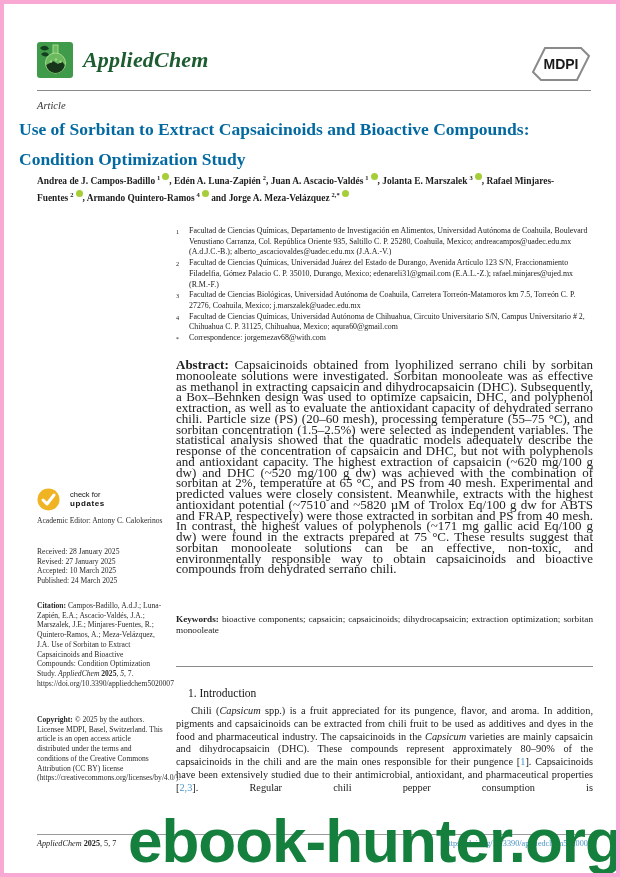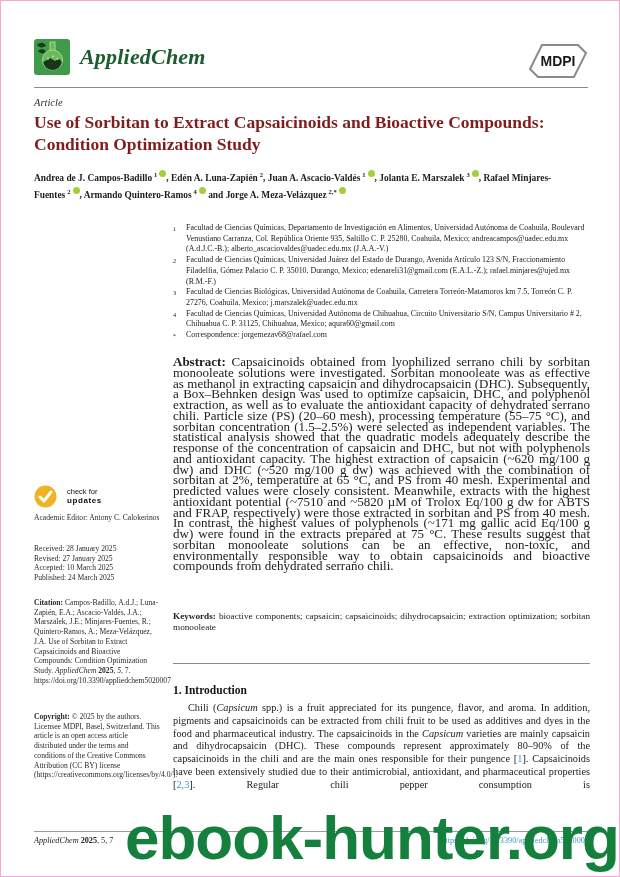--- a/index.html
+++ b/index.html
@@ -1,39 +1,39 @@
 <!DOCTYPE html>
 <html><head>
 <meta charset="utf-8">
 <style>
   html,body{margin:0;padding:0;background:#fff;}
   .page{position:relative;width:620px;height:877px;background:#ffffff;overflow:hidden;
-        font-family:"Liberation Serif",serif;color:#212121;border:1px solid #f9a8d4;box-sizing:border-box;}
+        font-family:"Liberation Serif",serif;color:#212121;border:4px solid #f9a8d4;box-sizing:border-box;}
 
   
   .brand{position:absolute;left:33px;top:38px;display:flex;align-items:center;gap:10px;}
   .brand-text{font-style:italic;font-weight:bold;font-size:22px;color:#1d5c30;letter-spacing:.2px;}
   .mdpi-logo{position:absolute;left:527px;top:42px;width:60px;height:36px;}
   .header-rule{position:absolute;left:33px;top:86px;width:554px;height:1px;background:#8a8a8a;}
   .article-type{position:absolute;left:33px;top:96px;font-style:italic;font-size:10.5px;color:#333;text-align:right;}
-  .title{position:absolute;left:33px;top:110px;width:548px;margin:0;font-size:17.5px;line-height:22px;font-weight:bold;color:#7f1d1d;}
+  .title{position:absolute;left:15px;top:110px;width:548px;margin:0;font-size:17.5px;line-height:30px;font-weight:bold;color:#0369a1;}
   .authors{position:absolute;left:33px;top:167px;width:552px;font-weight:bold;font-size:9.4px;line-height:13px;color:#1c1c1c;}
   .authors sup{font-size:6.5px;margin-left:2px;}
   .orcid{display:inline-block;width:7px;height:7px;border-radius:50%;background:#a6ce39;margin-left:2px;vertical-align:4px;}
 
   
   .rc{position:absolute;left:172px;width:417px;}
   .affiliations{top:222px;font-size:7.9px;line-height:10.7px;color:#222;}
   .aff-row{display:flex;}
   .aff-marker{flex:0 0 13px;font-size:6.2px;padding-top:1px;text-align:left;}
   .aff-text{flex:1;}
   .abstract{top:356px;font-size:13px;line-height:10.75px;text-align:justify;}
   .keywords{top:610px;font-size:9.2px;line-height:10.75px;text-align:justify;}
   .kw-rule{top:662px;height:1px;background:#8a8a8a;}
-  .intro-heading{top:683px;font-size:11.5px;font-weight:bold;color:#141414;}
+  .intro-heading{top:683px;font-size:11.5px;font-weight:normal;color:#141414;margin-left:12px;}
   .intro-par{top:701px;font-size:10.3px;line-height:12.75px;text-align:justify;text-align-last:justify;text-indent:15px;}
   .it{font-style:italic;}
   .cite-link{color:#4a94c8;}
 
   
   .sb{position:absolute;left:33px;width:127px;font-size:7.6px;line-height:9.7px;color:#2a2a2a;}
   .badge{top:484px;display:flex;align-items:center;gap:10px;cursor:pointer;}
   .badge-text{font-family:"Liberation Sans",sans-serif;font-size:7.5px;line-height:8.5px;color:#111;}
   .badge-text b{font-size:8px;letter-spacing:.6px;}
   .editor{top:512px;}
@@ -97,21 +97,21 @@
     <div class="aff-row">
         <span class="aff-marker">3</span>
         <span class="aff-text">Facultad de Ciencias Biológicas, Universidad Autónoma de Coahuila, Carretera Torreón-Matamoros km 7.5, Torreón C. P. 27276, Coahuila, Mexico; j.marszalek@uadec.edu.mx</span>
       </div>
     <div class="aff-row">
         <span class="aff-marker">4</span>
         <span class="aff-text">Facultad de Ciencias Químicas, Universidad Autónoma de Chihuahua, Circuito Universitario S/N, Campus Universitario # 2, Chihuahua C. P. 31125, Chihuahua, Mexico; aqura60@gmail.com</span>
       </div>
     <div class="aff-row">
         <span class="aff-marker">*</span>
-        <span class="aff-text">Correspondence: jorgemezav68@rafael.com</span>
+        <span class="aff-text">Correspondence: jorgemezav68@with.com</span>
       </div>
   </div>
 
   <div class="rc abstract"><b>Abstract:</b><span> Capsaicinoids obtained from lyophilized serrano chili by sorbitan monooleate solutions were investigated. Sorbitan monooleate was as effective as methanol in extracting capsaicin and dihydrocapsaicin (DHC). Subsequently, a Box–Behnken design was used to optimize capsaicin, DHC, and polyphenol extraction, as well as to evaluate the antioxidant capacity of dehydrated serrano chili. Particle size (PS) (20–60 mesh), processing temperature (55–75 °C), and sorbitan concentration (1.5–2.5%) were selected as independent variables. The statistical analysis showed that the quadratic models adequately describe the response of the concentration of capsaicin and DHC, but not with polyphenols and antioxidant capacity. The highest extraction of capsaicin (~620 mg/100 g dw) and DHC (~520 mg/100 g dw) was achieved with the combination of sorbitan at 2%, temperature at 65 °C, and PS from 40 mesh. Experimental and predicted values were closely consistent. Meanwhile, extracts with the highest antioxidant potential (~7510 and ~5820 µM of Trolox Eq/100 g dw for ABTS and FRAP, respectively) were those extracted in sorbitan and PS from 40 mesh. In contrast, the highest values of polyphenols (~171 mg gallic acid Eq/100 g dw) were found in the extracts prepared at 75 °C. These results suggest that sorbitan monooleate solutions can be an effective, non-toxic, and environmentally responsible way to obtain capsaicinoids and bioactive compounds from dehydrated serrano chili.</span></div>
 
   <div class="rc keywords"><b>Keywords:</b><span> bioactive components; capsaicin; capsaicinoids; dihydrocapsaicin; extraction optimization; sorbitan monooleate</span></div>
 
   <div class="rc kw-rule"></div>
 
   <div class="rc intro-heading">1. Introduction</div>

